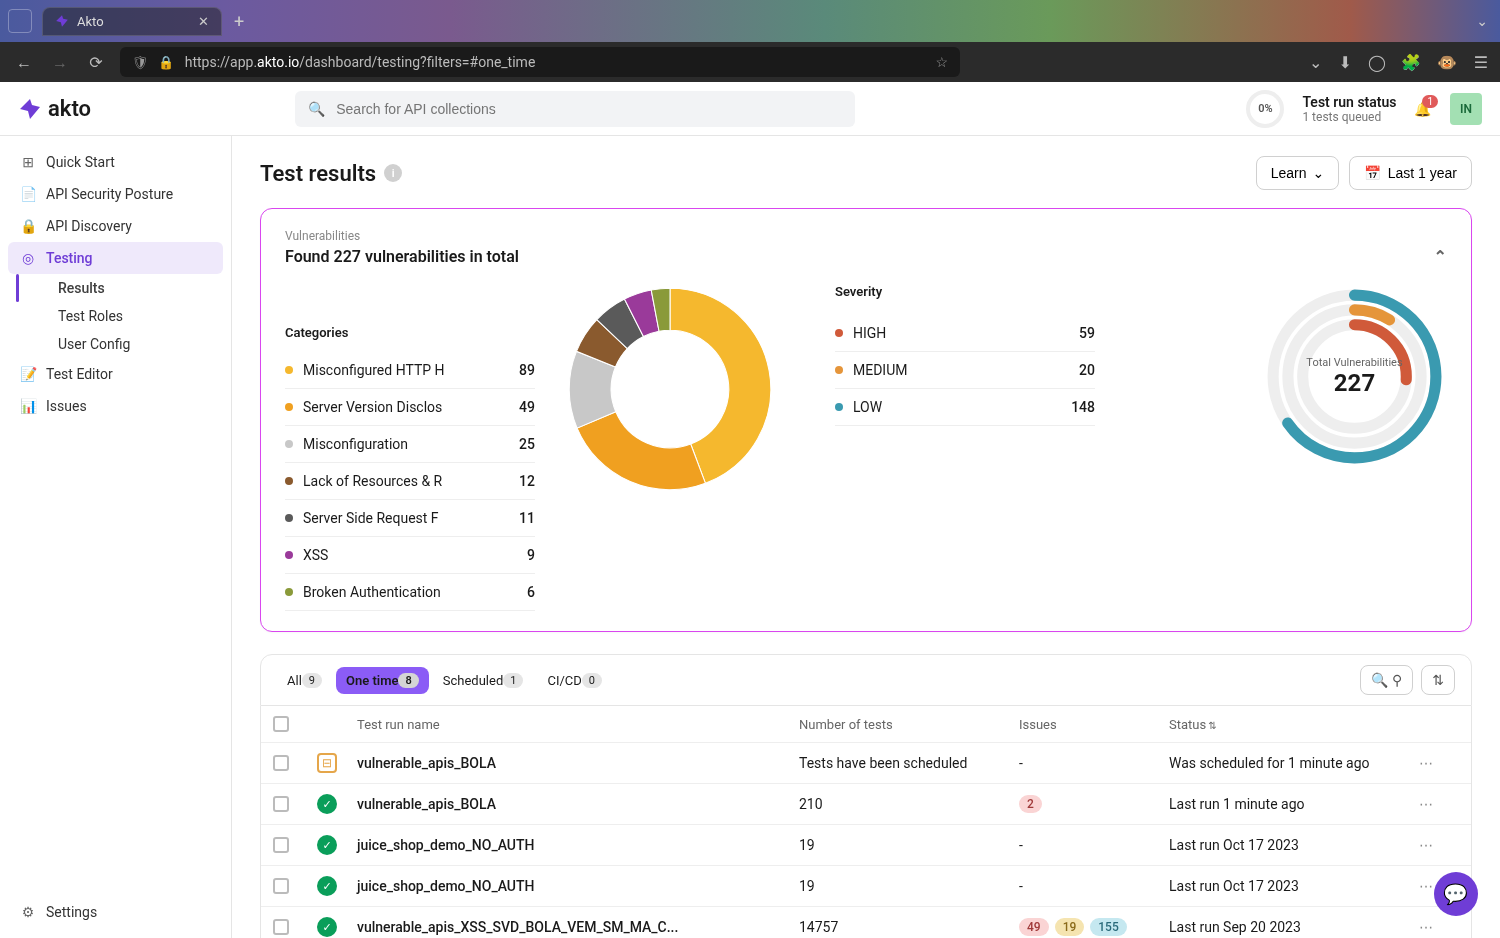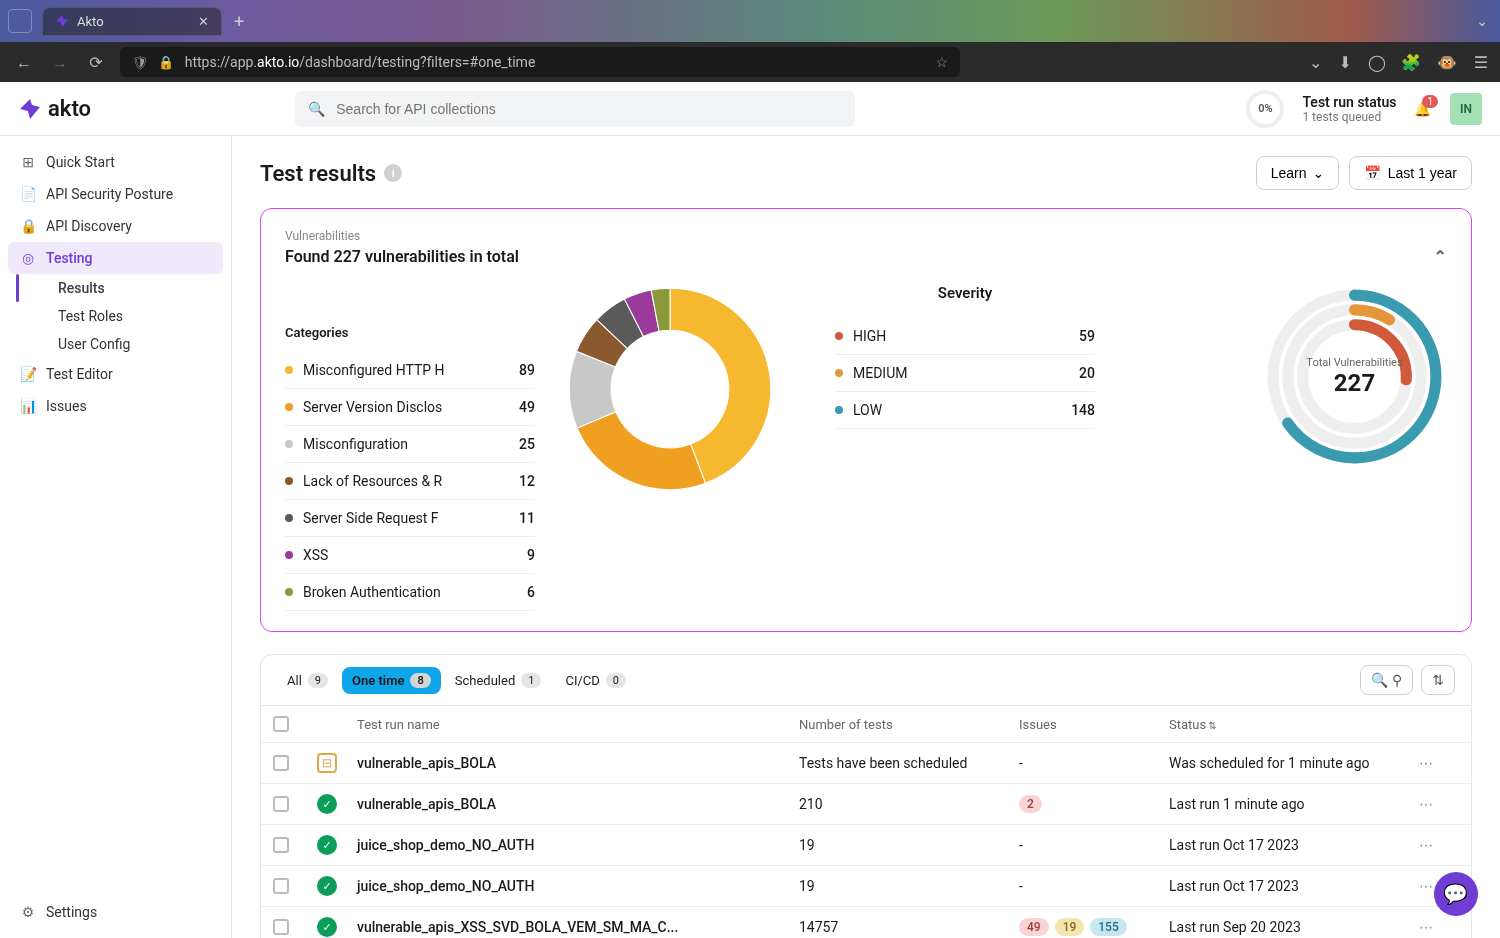--- a/index.html
+++ b/index.html
@@ -69,33 +69,33 @@
 .categories { width: 250px; margin-top: 41px; }
 .cat-head { font-size: 13px; font-weight: 600; margin-bottom: 12px; }
 .cat-row { display: flex; align-items: center; padding: 10px 0; border-bottom: 1px solid #eee; font-size: 14px; }
 .cat-dot { width: 8px; height: 8px; border-radius: 50%; margin-right: 10px; flex-shrink: 0; }
 .cat-label { flex: 1; white-space: nowrap; overflow: hidden; text-overflow: ellipsis; }
 .cat-val { font-weight: 500; margin-left: 8px; }
 
 .donut-wrap { width: 210px; height: 210px; position: relative; }
 
 .severity-block { width: 260px; margin-left: 30px; }
-.sev-head { font-size: 15px; font-weight: 600; margin-bottom: 16px; text-align: center; }
+.sev-head { font-size: 13px; font-weight: 600; margin-bottom: 16px; }
 .sev-row { display: flex; align-items: center; padding: 10px 0; border-bottom: 1px solid #eee; font-size: 14px; }
 .sev-dot { width: 8px; height: 8px; border-radius: 50%; margin-right: 10px; }
 .sev-val { margin-left: auto; font-weight: 500; }
 
 .sev-ring { width: 185px; height: 185px; position: relative; margin-left: auto; }
 .sev-center { position: absolute; inset: 0; display: flex; flex-direction: column; align-items: center; justify-content: center; }
 .sev-center-label { font-size: 11px; color: #666; }
 .sev-center-val { font-size: 24px; font-weight: 700; }
 
 .tabs-row { display: flex; align-items: center; margin-top: 22px; padding: 10px 16px; border: 1px solid #e5e5e5; border-radius: 12px 12px 0 0; }
-.tab-btn { display: flex; align-items: center; gap: 6px; padding: 6px 10px; border-radius: 8px; cursor: pointer; font-size: 13px; justify-content: center; }
-.tab-btn.active { background: #0ea5e9; font-weight: 600; }
+.tab-btn { display: flex; align-items: center; padding: 6px 10px; border-radius: 8px; cursor: pointer; font-size: 13px; justify-content: center; }
+.tab-btn.active { background: #8b5cf6; font-weight: 600; }
 .tab-count { background: #e5e5e5; border-radius: 10px; padding: 1px 7px; font-size: 11px; }
 .tab-btn.active .tab-count { background: #d5d5d5; }
 .tabs-actions { margin-left: auto; display: flex; gap: 8px; }
 .icon-btn { border: 1px solid #d0d0d0; border-radius: 8px; padding: 6px 10px; cursor: pointer; color: #555; }
 
 .table { border: 1px solid #e5e5e5; border-top: none; }
 .thead, .trow { display: grid; grid-template-columns: 44px 40px 1fr 220px 150px 250px 40px; align-items: center; padding: 10px 12px; border-bottom: 1px solid #eee; font-size: 14px; }
 .thead { color: #666; font-size: 13px; }
 .checkbox { width: 16px; height: 16px; border: 2px solid #bbb; border-radius: 3px; }
 .status-icon { width: 20px; height: 20px; border-radius: 50%; display: flex; align-items: center; justify-content: center; color: #fff; font-size: 11px; }

